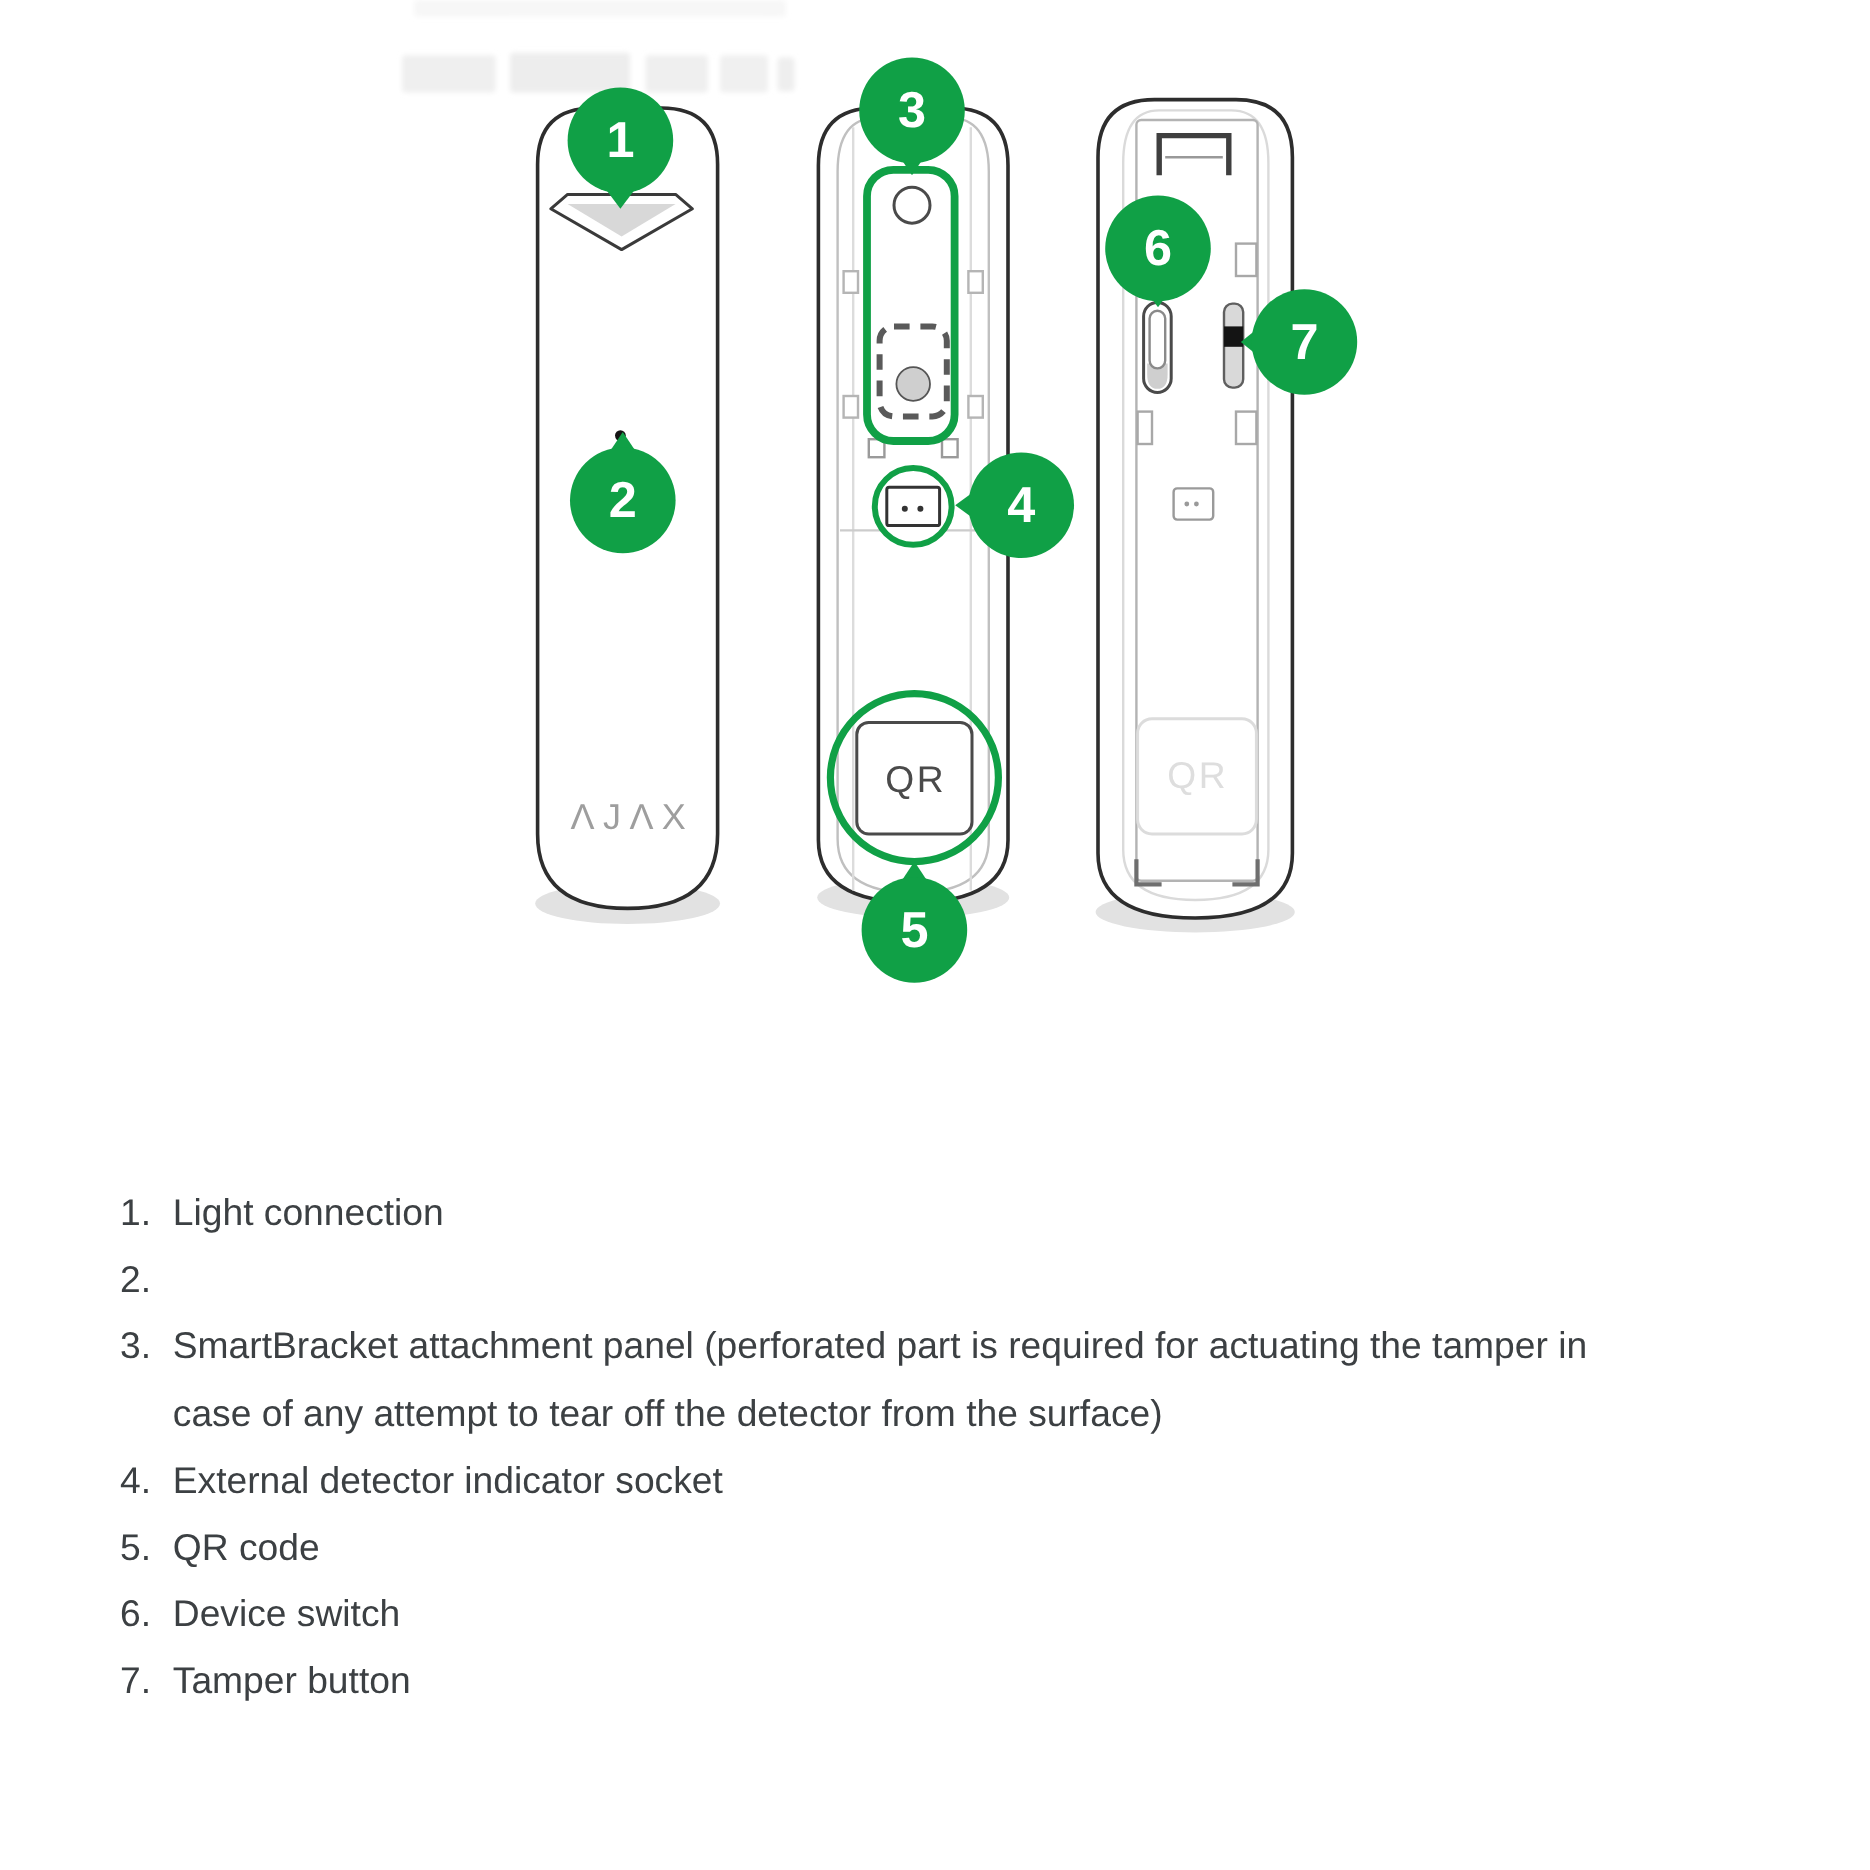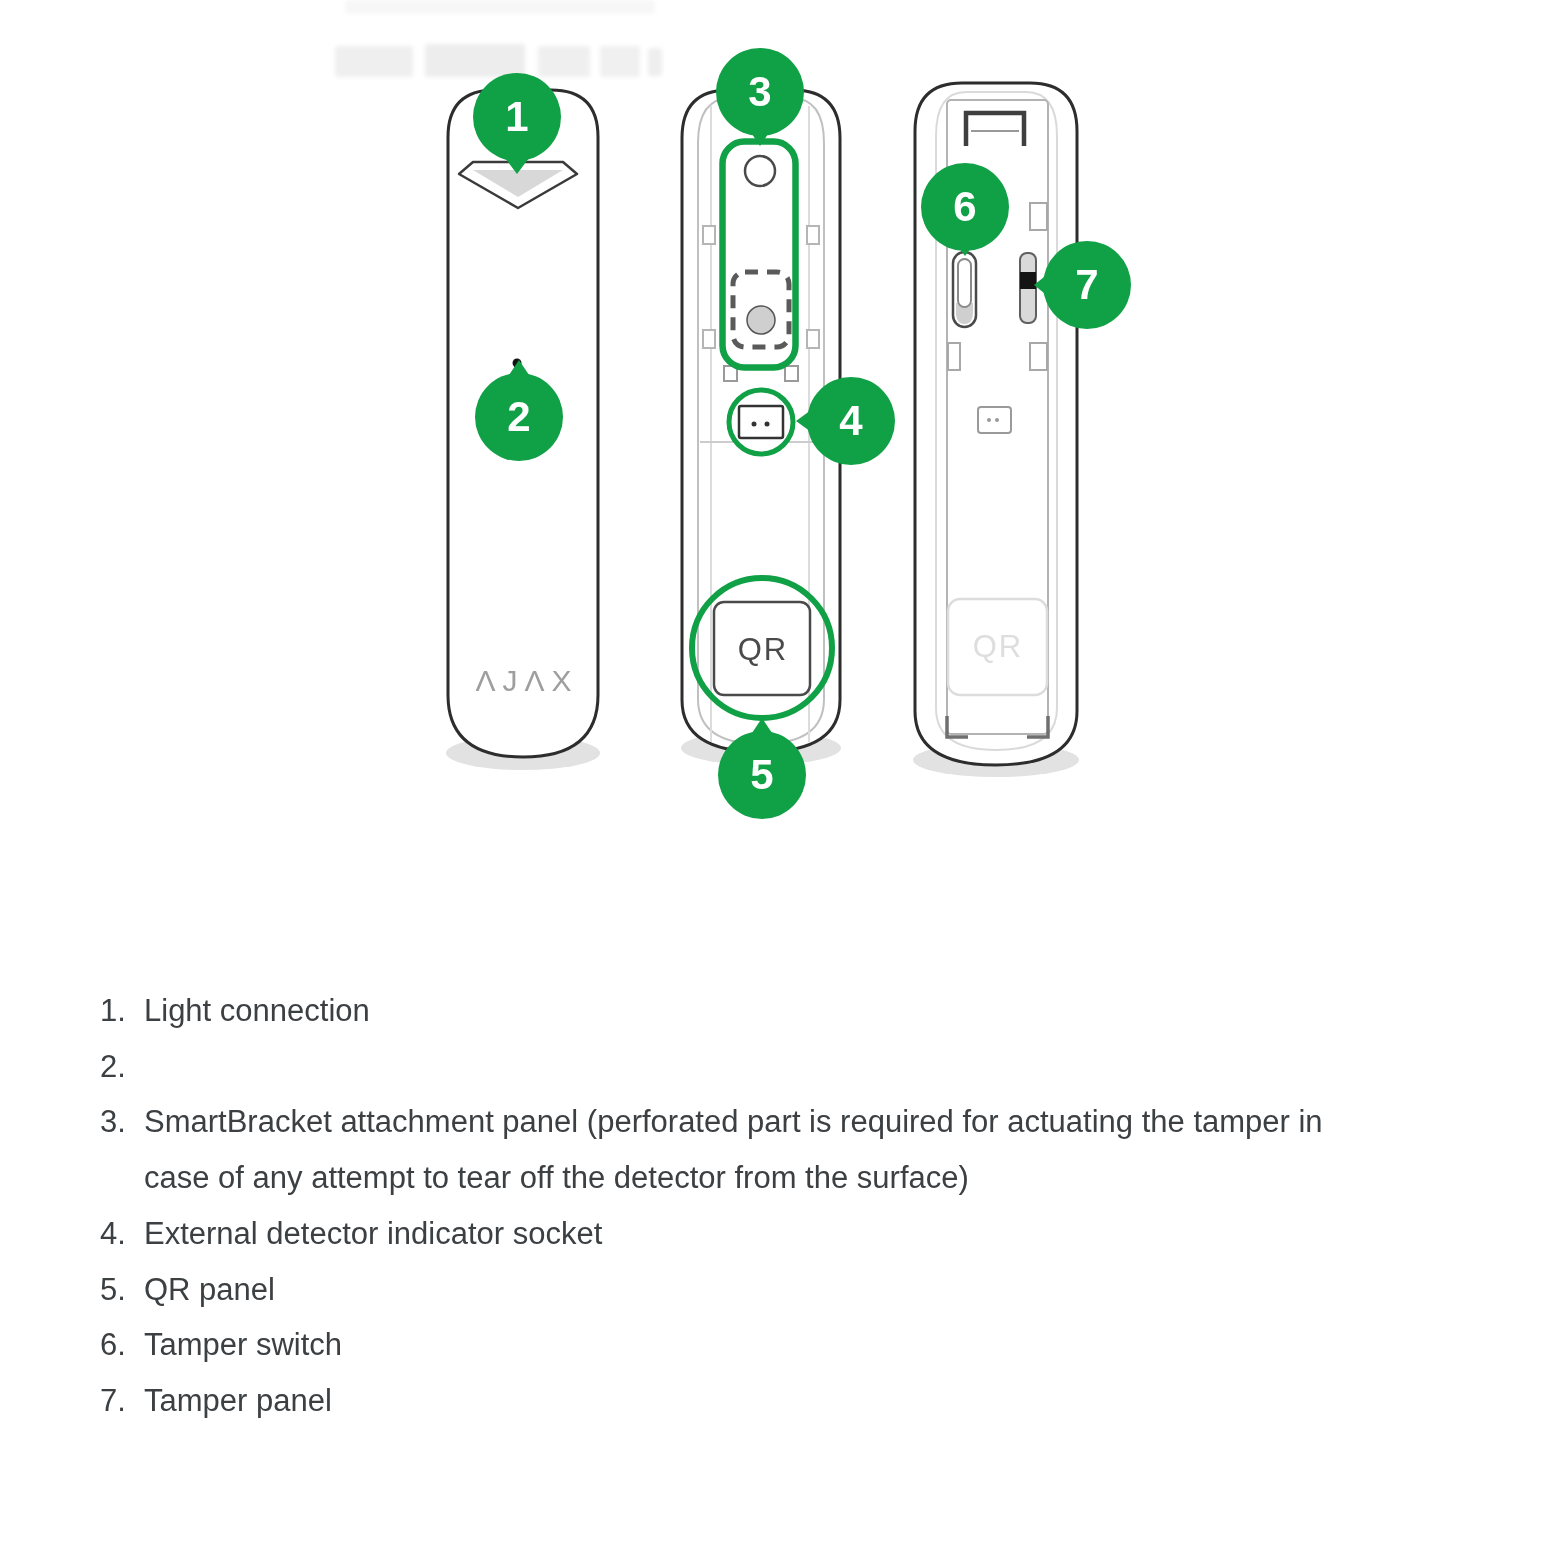--- a/index.html
+++ b/index.html
@@ -245,23 +245,23 @@
   <div class="legend-row">
     <span class="legend-num">3.</span>
     <span class="legend-text">SmartBracket attachment panel (perforated part is required for actuating the tamper in case of any attempt to tear off the detector from the surface)</span>
   </div>
   <div class="legend-row">
     <span class="legend-num">4.</span>
     <span class="legend-text">External detector indicator socket</span>
   </div>
   <div class="legend-row">
     <span class="legend-num">5.</span>
-    <span class="legend-text">QR panel</span>
+    <span class="legend-text">QR code</span>
   </div>
   <div class="legend-row">
     <span class="legend-num">6.</span>
-    <span class="legend-text">Tamper switch</span>
+    <span class="legend-text">Device switch</span>
   </div>
   <div class="legend-row">
     <span class="legend-num">7.</span>
-    <span class="legend-text">Tamper panel</span>
+    <span class="legend-text">Tamper button</span>
   </div>
 </div>
 
 </body></html>

